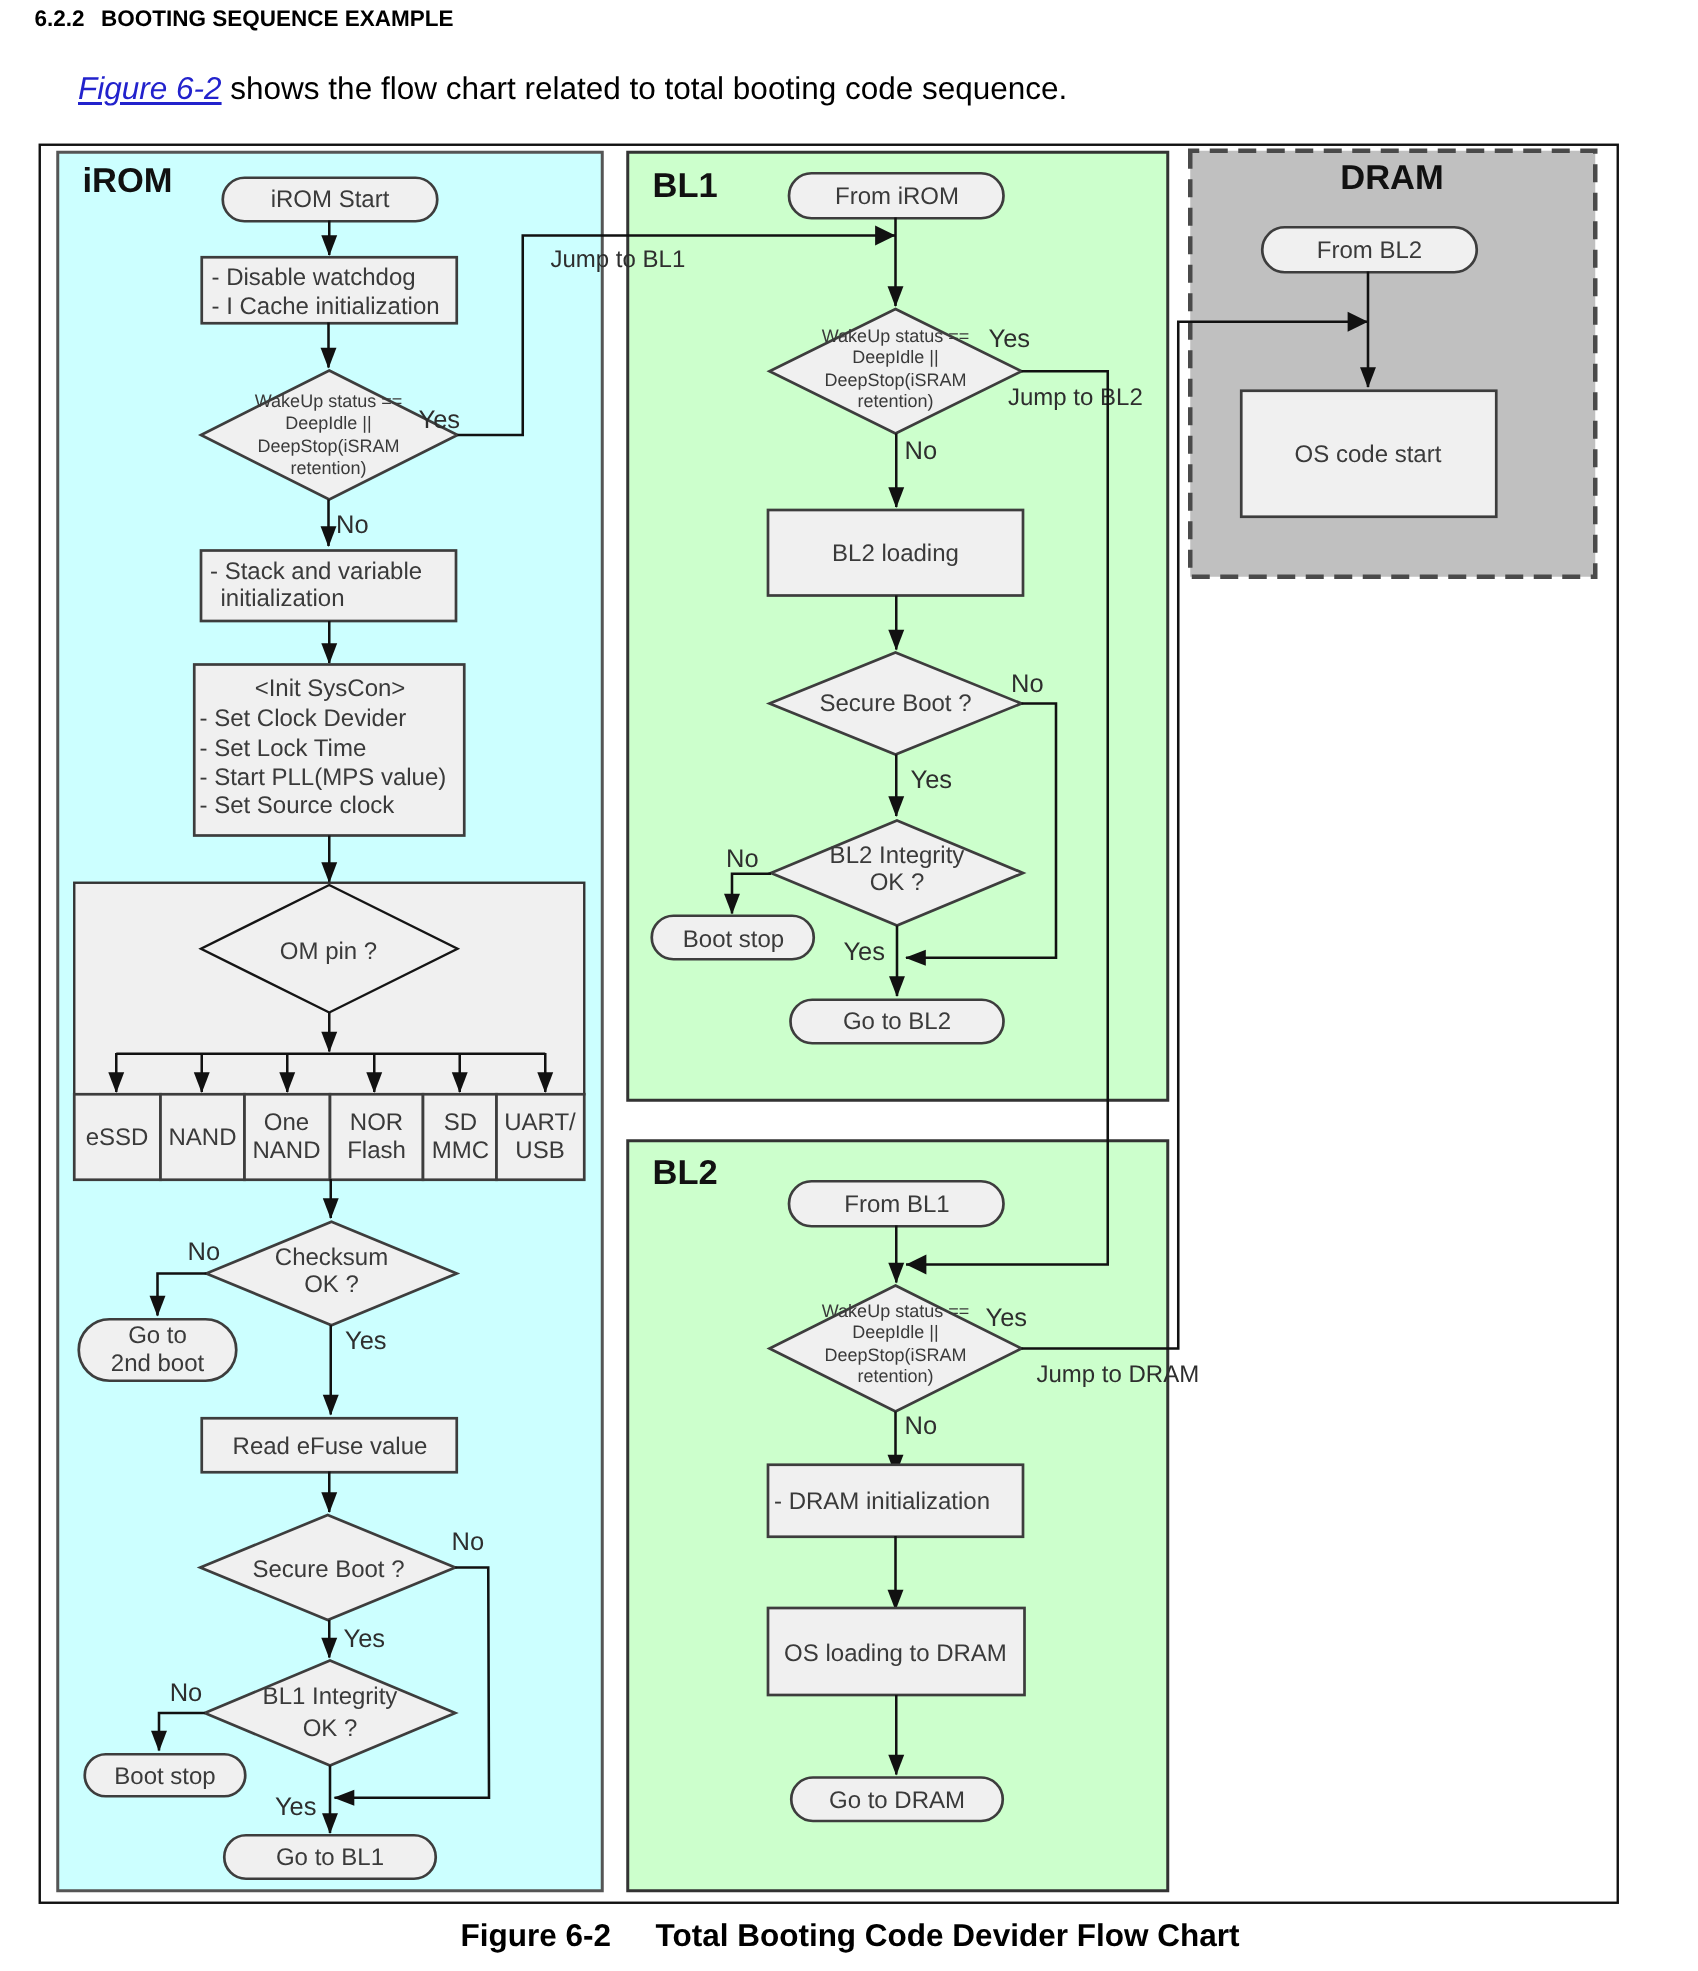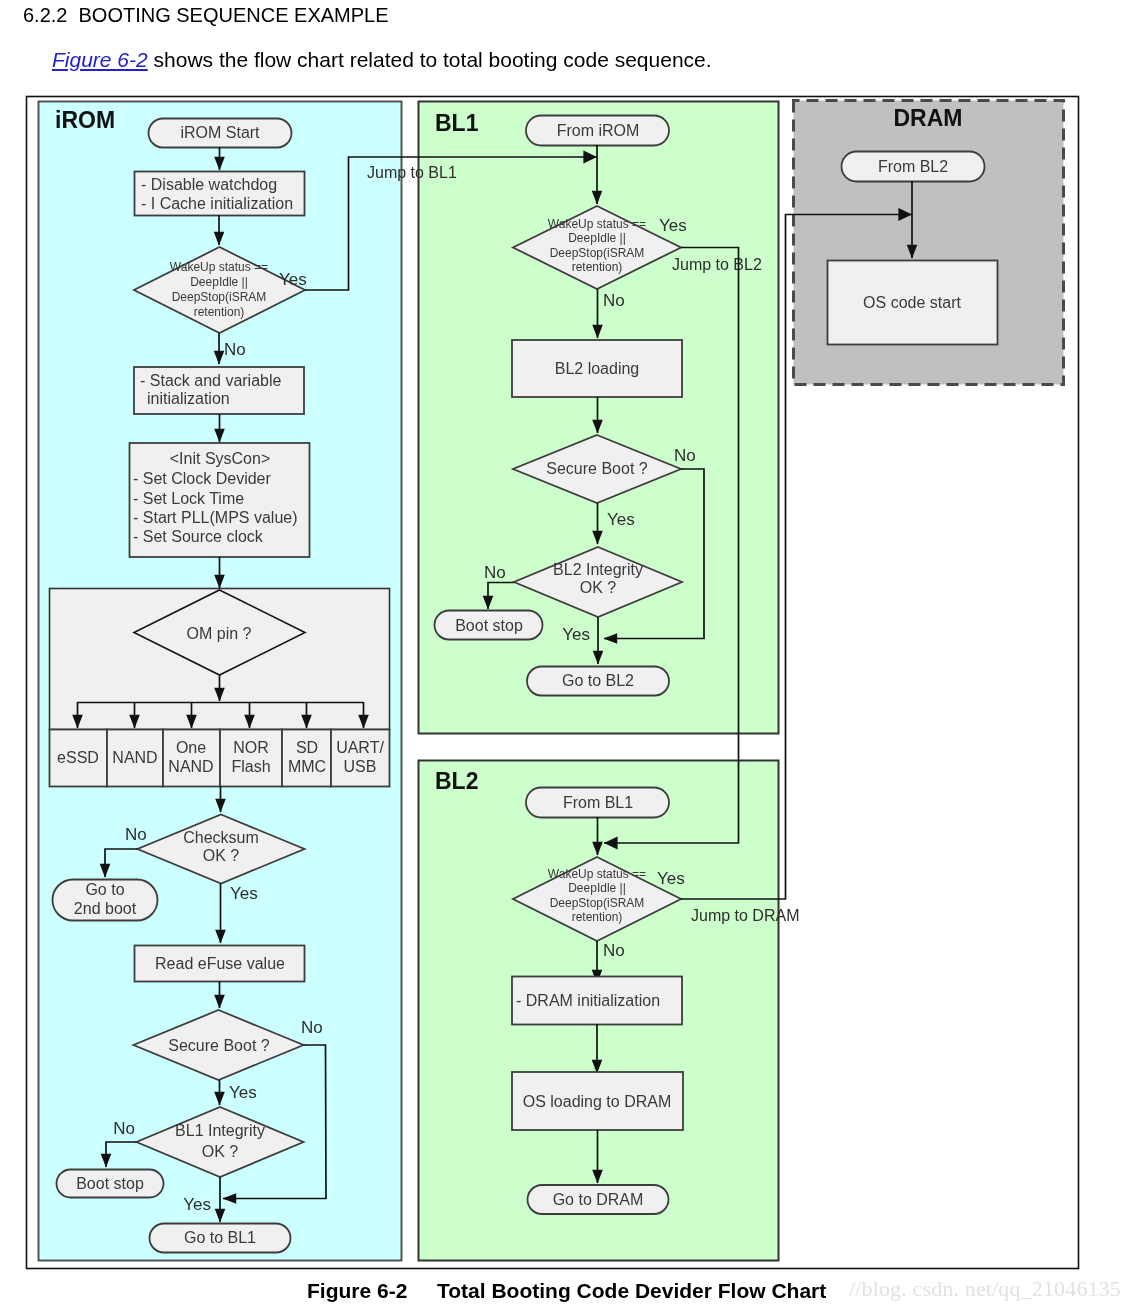--- a/index.html
+++ b/index.html
@@ -1,19 +1,19 @@
 <!DOCTYPE html>
 <html><head>
 <meta charset="utf-8">
 <title>Booting Sequence Example</title>
 <style>
   html,body{margin:0;padding:0;}
   body{width:1132px;height:1314px;background:#ffffff;font-family:"Liberation Sans",sans-serif;color:#000;overflow:hidden;}
   #page{position:relative;width:1132px;height:1314px;}
-  .hdr{position:absolute;font-weight:normal;font-size:20px;letter-spacing:0px;}
+  .hdr{position:absolute;font-weight:bold;font-size:15px;letter-spacing:0px;}
   .intro{position:absolute;font-size:21px;}
   .intro a{color:#2222cc;text-decoration:underline;font-style:italic;}
   #figsvg{position:absolute;left:0;top:0;}
   .cap{position:absolute;font-weight:bold;font-size:21px;}
   .wm{position:absolute;font-family:"Liberation Serif",serif;font-size:22px;color:#e2e2e2;letter-spacing:0.15px;}
   #figsvg .nd{fill:#f0f0f0;stroke:#3d3d3d;stroke-width:1.8;}
   #figsvg .ndp{fill:#f0f0f0;stroke:#151515;stroke-width:1.6;}
   #figsvg .tx{font-family:"Liberation Sans",sans-serif;font-size:16px;fill:#3a3a3a;}
   #figsvg .txs{font-family:"Liberation Sans",sans-serif;font-size:12px;fill:#3a3a3a;}
   #figsvg .lb{font-family:"Liberation Sans",sans-serif;font-size:17px;fill:#2e2e2e;}
@@ -276,14 +276,13 @@
     <path class="arrow" d="M681,899 L785.5,899 L785.5,214.5 L912,214.5" fill="none" marker-end="url(#arw)"></path>
 
     <g>
       <rect class="nd" x="827.5" y="260.5" width="170" height="84"></rect>
       <text class="tx" x="912" y="308" text-anchor="middle">OS code start</text>
     </g>
   </svg>
 
   <div class="cap" style="left:307px;top:1279px;">Figure 6-2</div>
   <div class="cap" style="left:437px;top:1279px;">Total Booting Code Devider Flow Chart</div>
-  <div class="wm" style="left:849px;top:1276px;">//blog. csdn. net/qq_21046135</div>
 </div>
 
 </body></html>

